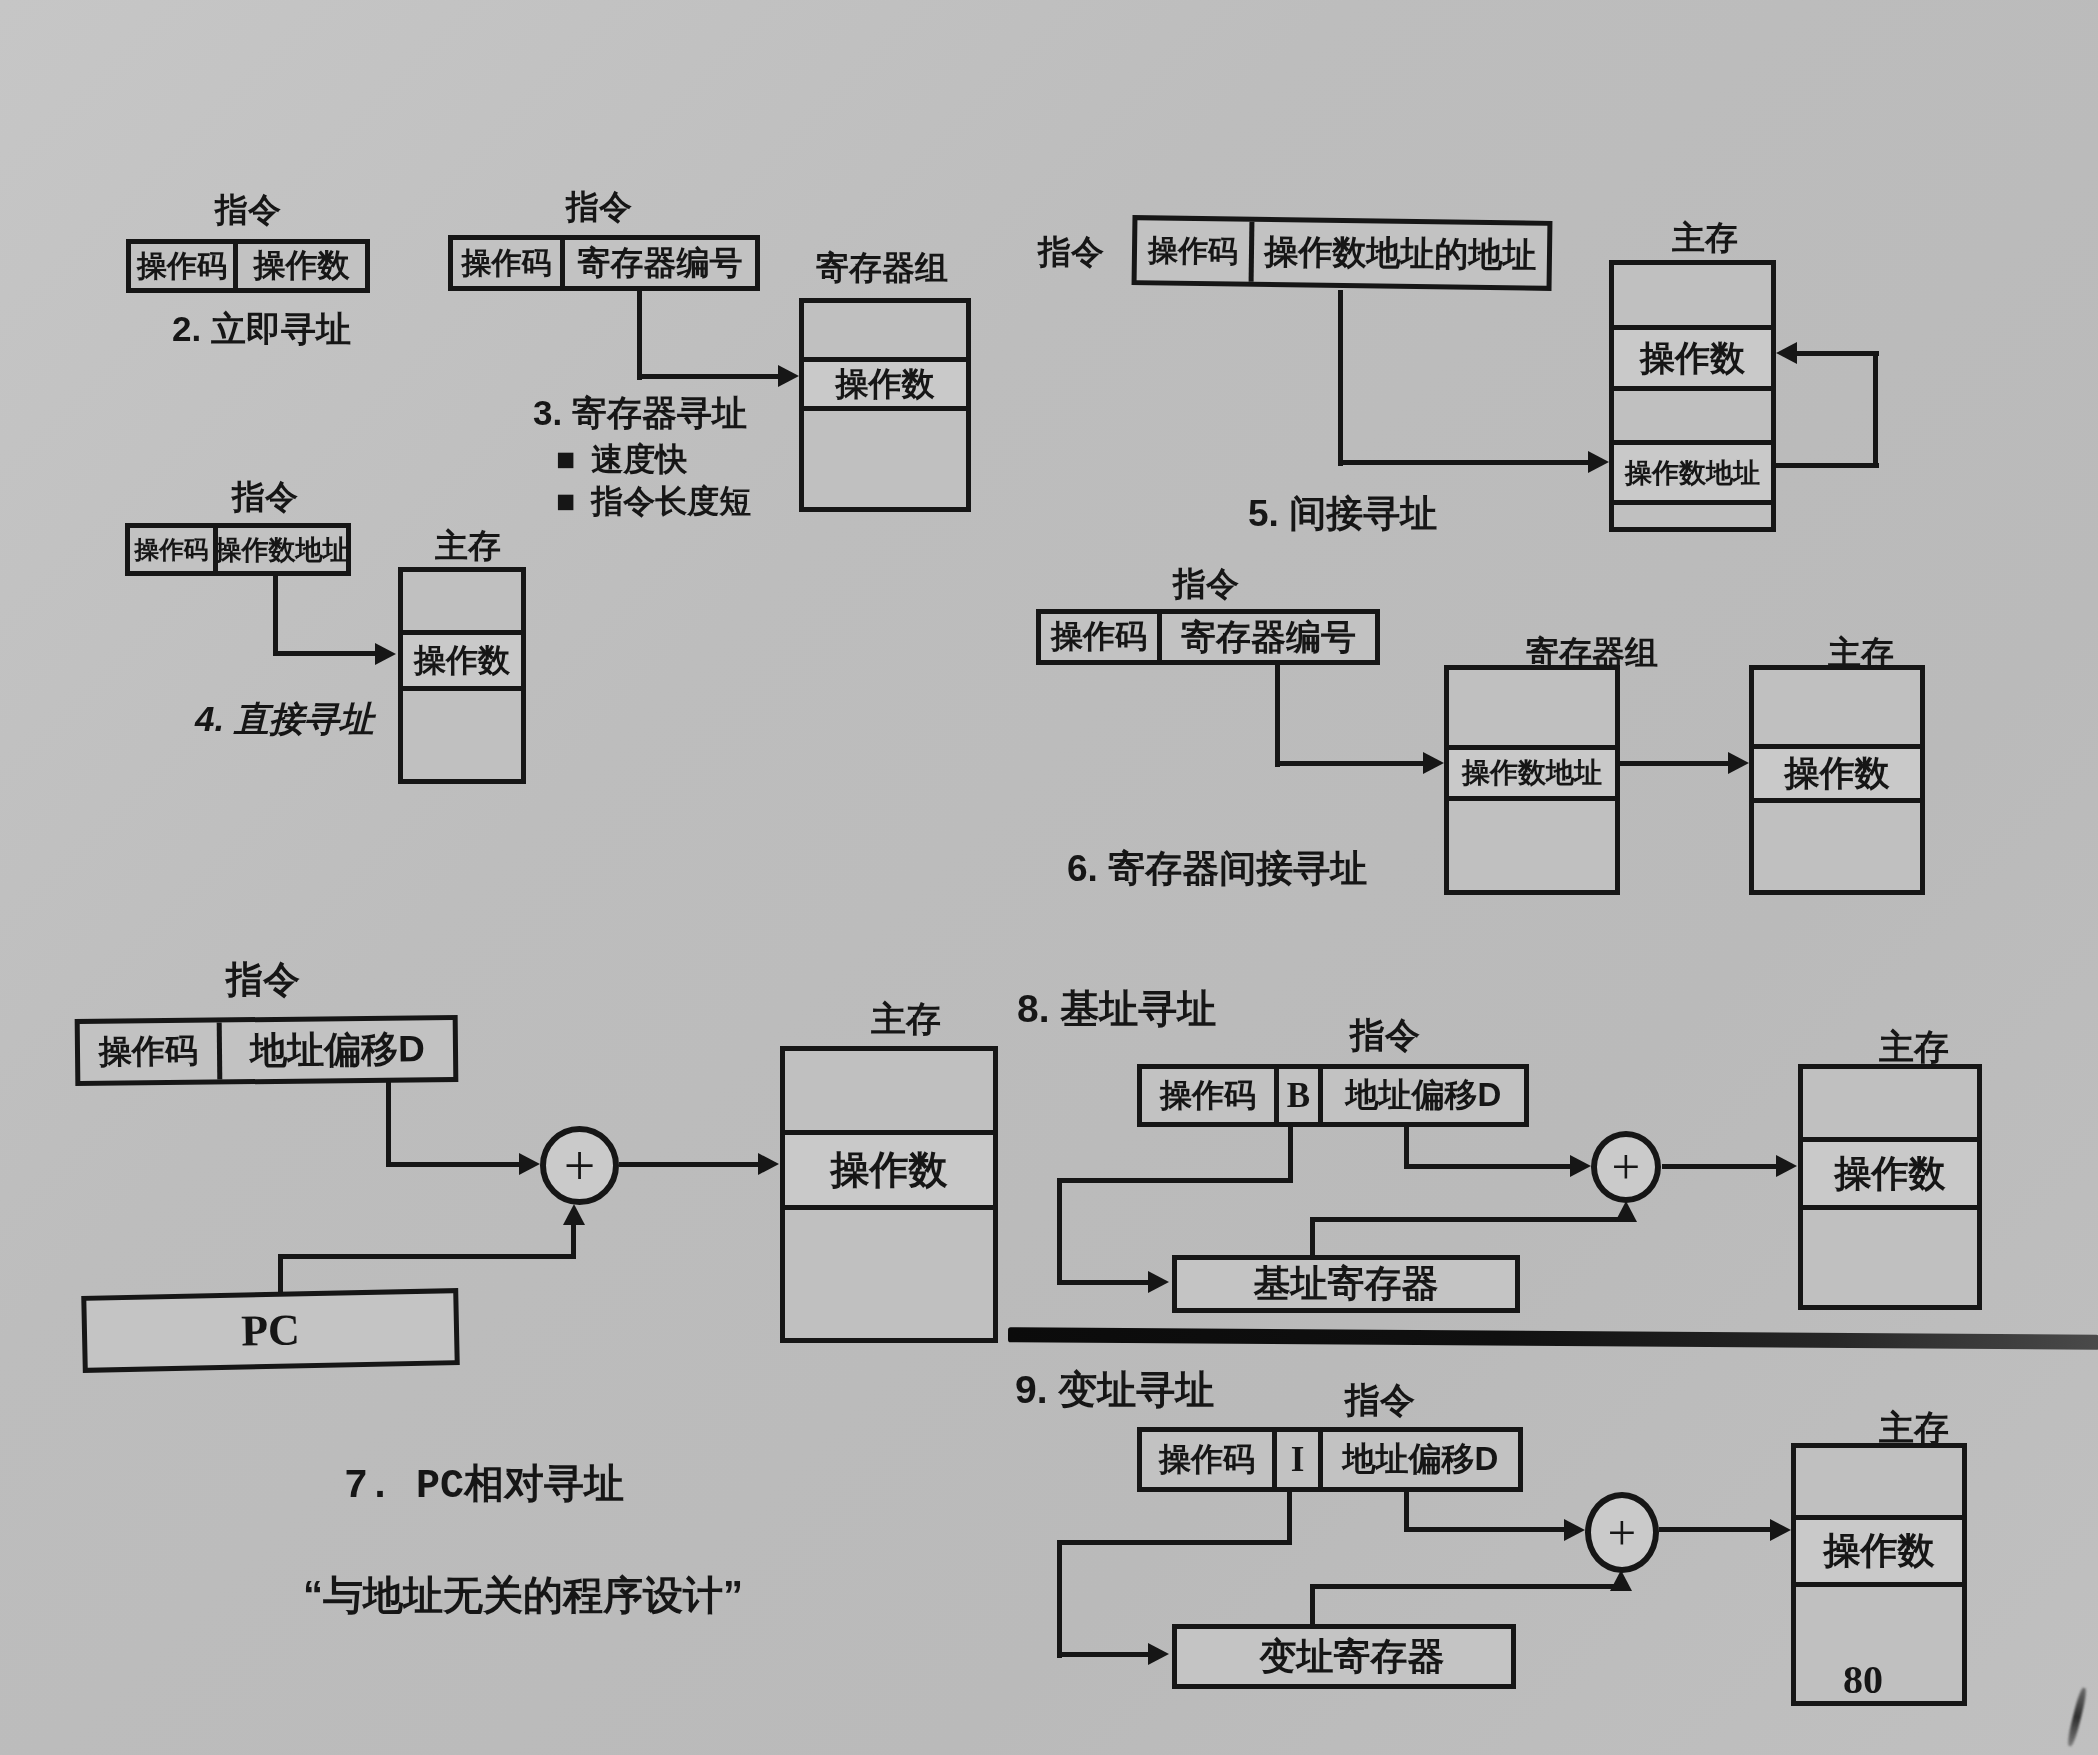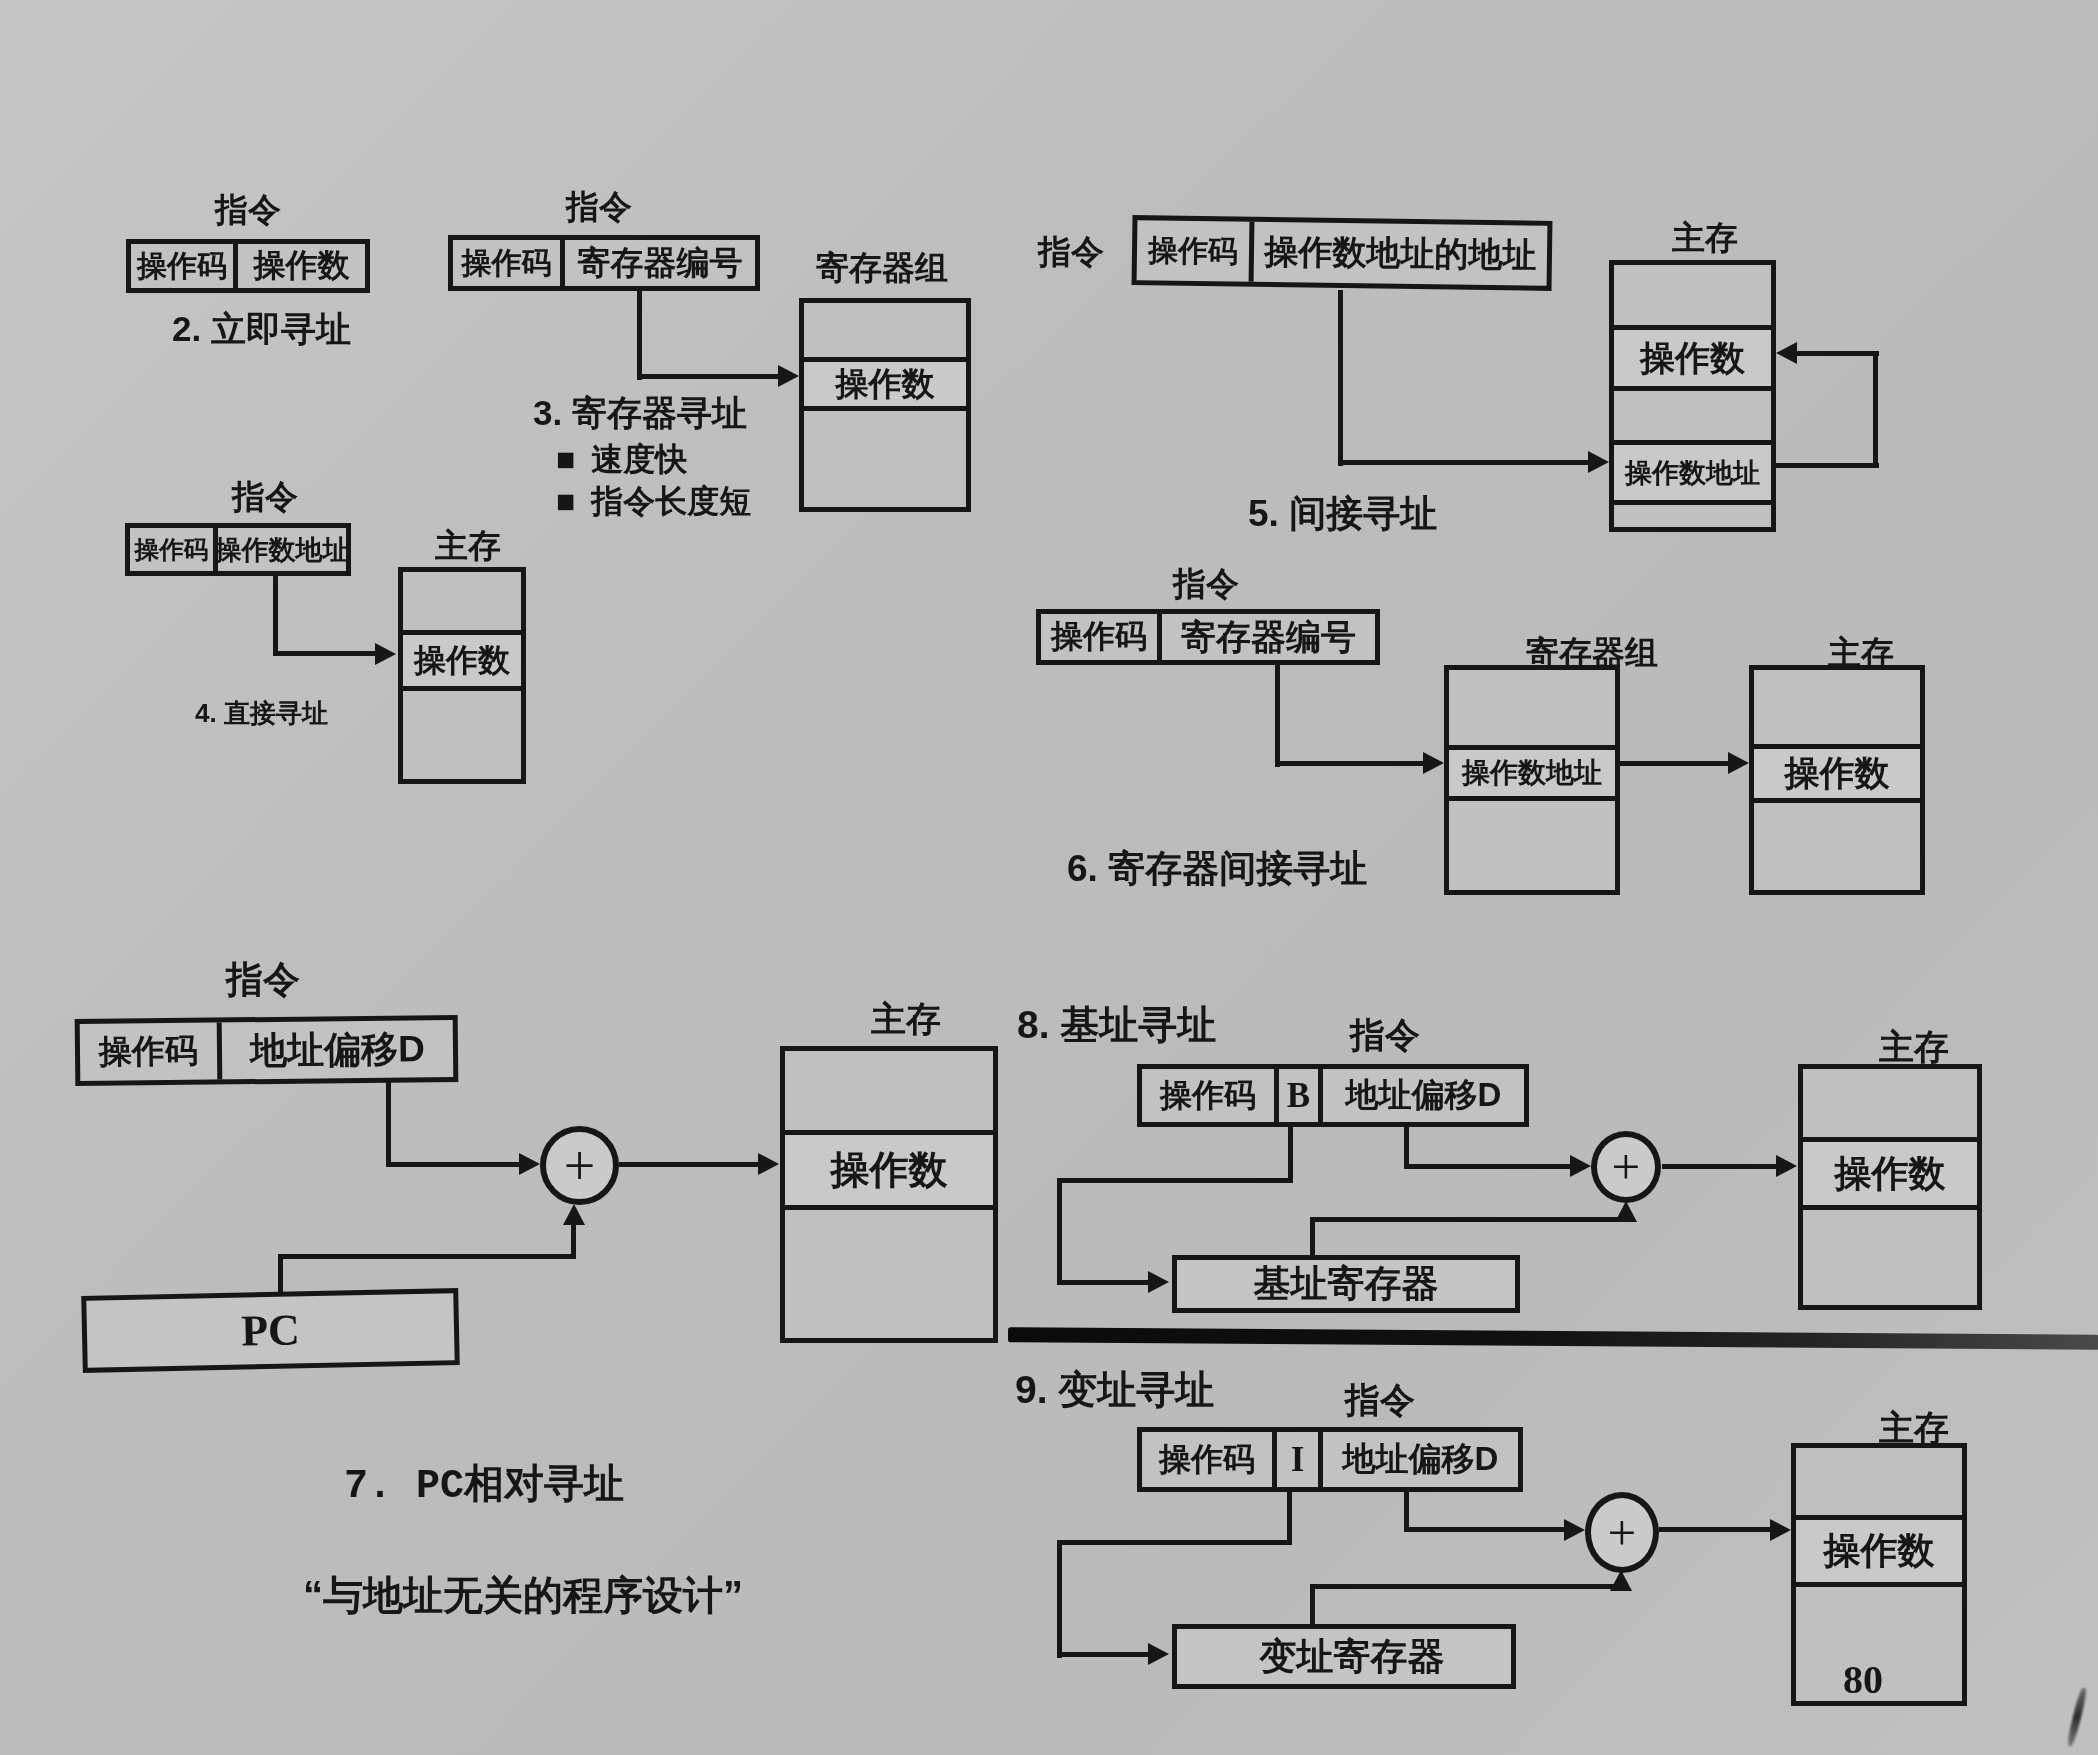--- a/index.html
+++ b/index.html
@@ -79,21 +79,21 @@
     </div>
     <div class="lbl" style="left:435px;top:527px;font-size:33px;">主存</div>
     <div class="mem" style="left:398px;top:567px;width:128px;height:217px;">
       <div class="mrow" style="height:58px;"></div>
       <div class="mrow filled" style="height:56px;font-size:32px;">操作数</div>
       <div class="mrow flex"></div>
     </div>
     <div class="ln" style="left:273px;top:572px;width:5.3px;height:84px;"></div>
     <div class="ln" style="left:273px;top:651px;width:104px;height:5.3px;"></div>
     <div class="ah r" style="left:375px;top:643px;"></div>
-    <div class="lbl" style="left:195px;top:699px;font-size:26px;">4. 直接寻址</div>
+    <div class="lbl" style="left:195px;top:699px;font-size:35px;font-style:italic;">4. 直接寻址</div>
   </div>
 
   <div>
     <div class="lbl" style="left:1038px;top:233px;font-size:33px;">指令</div>
     <div class="ibox" style="left:1132px;top:218px;width:420px;height:70px;transform:rotate(0.8deg);">
       <div class="cell" style="width:112px;font-size:30px;">操作码</div>
       <div class="cell" style="flex:1;font-size:34px;">操作数地址的地址</div>
     </div>
     <div class="lbl" style="left:1672px;top:219px;font-size:33px;">主存</div>
     <div class="mem" style="left:1609px;top:260px;width:167px;height:272px;">
@@ -164,21 +164,21 @@
 
     <div class="ln" style="left:278px;top:1254px;width:5.3px;height:42px;"></div>
     <div class="ln" style="left:278px;top:1254px;width:298px;height:5.3px;"></div>
     <div class="ln" style="left:571px;top:1224px;width:5.3px;height:35px;"></div>
     <div class="ah u" style="left:563px;top:1204px;"></div>
     <div class="lbl" style="left:344px;top:1464px;font-size:40px;font-family:Liberation Mono, monospace;">7. PC相对寻址</div>
     <div class="lbl" style="left:303px;top:1572px;font-size:40px;">“与地址无关的程序设计”</div>
   </div>
 
   <div>
-    <div class="lbl" style="left:1017px;top:987px;font-size:39px;margin-top:16px;">8. 基址寻址</div>
+    <div class="lbl" style="left:1017px;top:987px;font-size:39px;">8. 基址寻址</div>
     <div class="lbl" style="left:1350px;top:1015px;font-size:35px;">指令</div>
     <div class="ibox" style="left:1137px;top:1064px;width:392px;height:63px;">
       <div class="cell" style="width:132px;font-size:32px;">操作码</div>
       <div class="cell serif" style="width:44px;font-size:35px;">B</div>
       <div class="cell" style="flex:1;font-size:33px;">地址偏移D</div>
     </div>
     <div class="reg" style="left:1172px;top:1255px;width:348px;height:58px;font-size:37px;">基址寄存器</div>
     <div class="plus" style="left:1591px;top:1131px;width:70px;height:72px;font-size:51px;">
         <span>+</span>
       </div>

